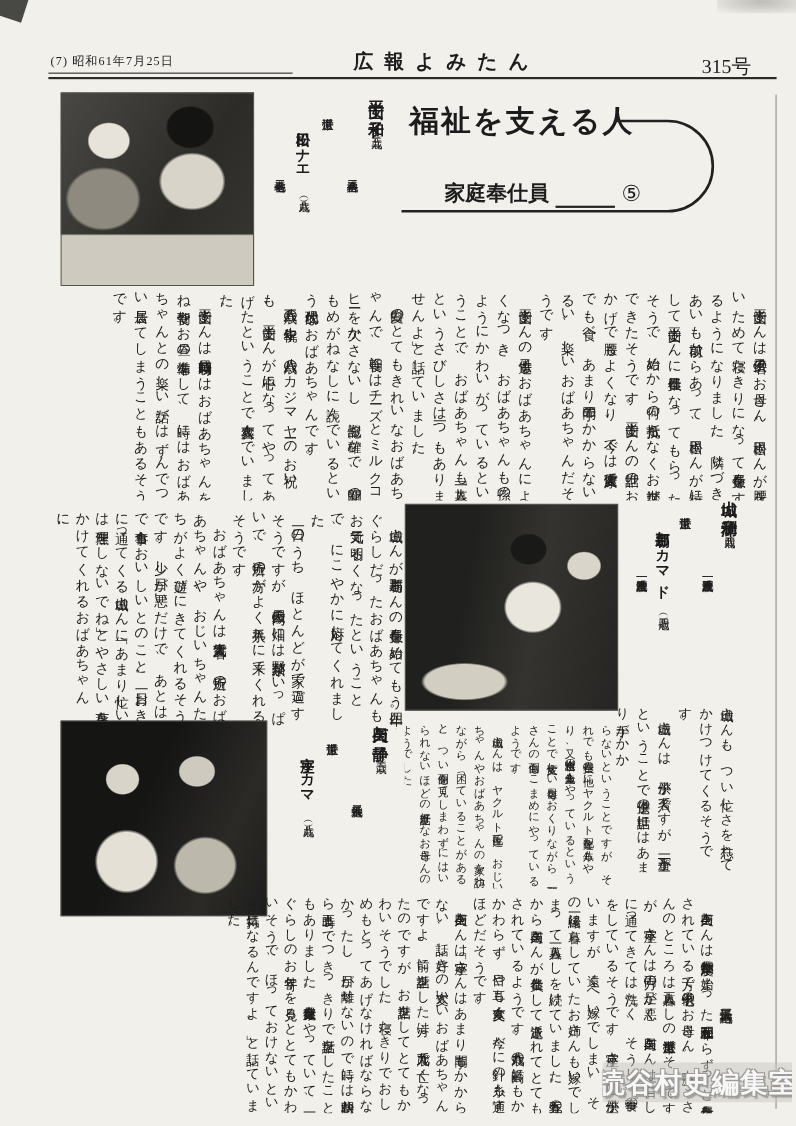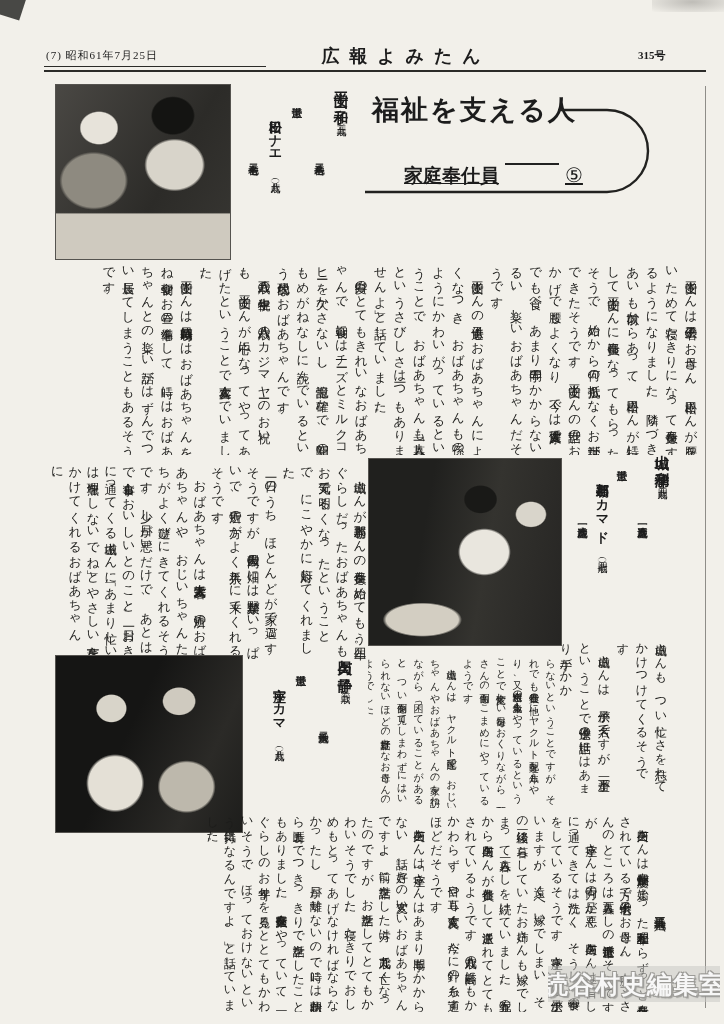--- a/index.html
+++ b/index.html
@@ -6,26 +6,26 @@
   body{
     width:724px;height:1024px;position:relative;overflow:hidden;
     background:#f2f0ea;
     font-family:"Liberation Serif","DejaVu Serif",serif;
     color:#1c1c1c;
   }
   .abs{position:absolute;}
   
   .hdr-left{left:46px;top:48px;font-size:11px;letter-spacing:1px;}
   .hdr-title{left:0;top:44px;width:724px;text-align:center;font-size:18px;font-weight:600;letter-spacing:0.55em;padding-left:44px;}
-  .hdr-issue{left:638px;top:48px;font-size:11px;font-weight:bold;}
+  .hdr-issue{left:638px;top:48px;font-size:18px;}
   .hdr-rule{left:44px;top:70px;width:662px;height:2px;background:#2b2b28;}
   .hdr-rule2{left:44px;top:66px;width:222px;height:1px;background:#2b2b28;}
   
   .feat-title{left:372px;top:92px;font-size:27px;font-weight:600;letter-spacing:2px;}
-  .feat-sub{left:404px;top:163px;font-size:19px;font-weight:600;display:flex;align-items:flex-start;text-decoration:underline;}
+  .feat-sub{left:404px;top:163px;font-size:19px;font-weight:600;display:flex;align-items:flex-end;}
   .feat-dash{display:inline-block;width:54px;height:2px;background:#222;margin:0 6px;}
   .feat-num{font-size:20px;font-weight:400;}
   
   .photo{box-shadow:0 0 0 1px #55534f inset;}
   .photo1{left:55px;top:84px;width:176px;height:176px;
     background:
       radial-gradient(ellipse 30px 26px at 25% 25%,#e7e3da 0 60%,rgba(0,0,0,0) 65%),
       radial-gradient(ellipse 34px 30px at 67% 18%,#141412 0 60%,rgba(0,0,0,0) 65%),
       radial-gradient(ellipse 46px 40px at 68% 46%,#d8d4ca 0 60%,rgba(0,0,0,0) 66%),
       radial-gradient(ellipse 52px 44px at 22% 55%,#8e8a80 0 60%,rgba(0,0,0,0) 66%),

